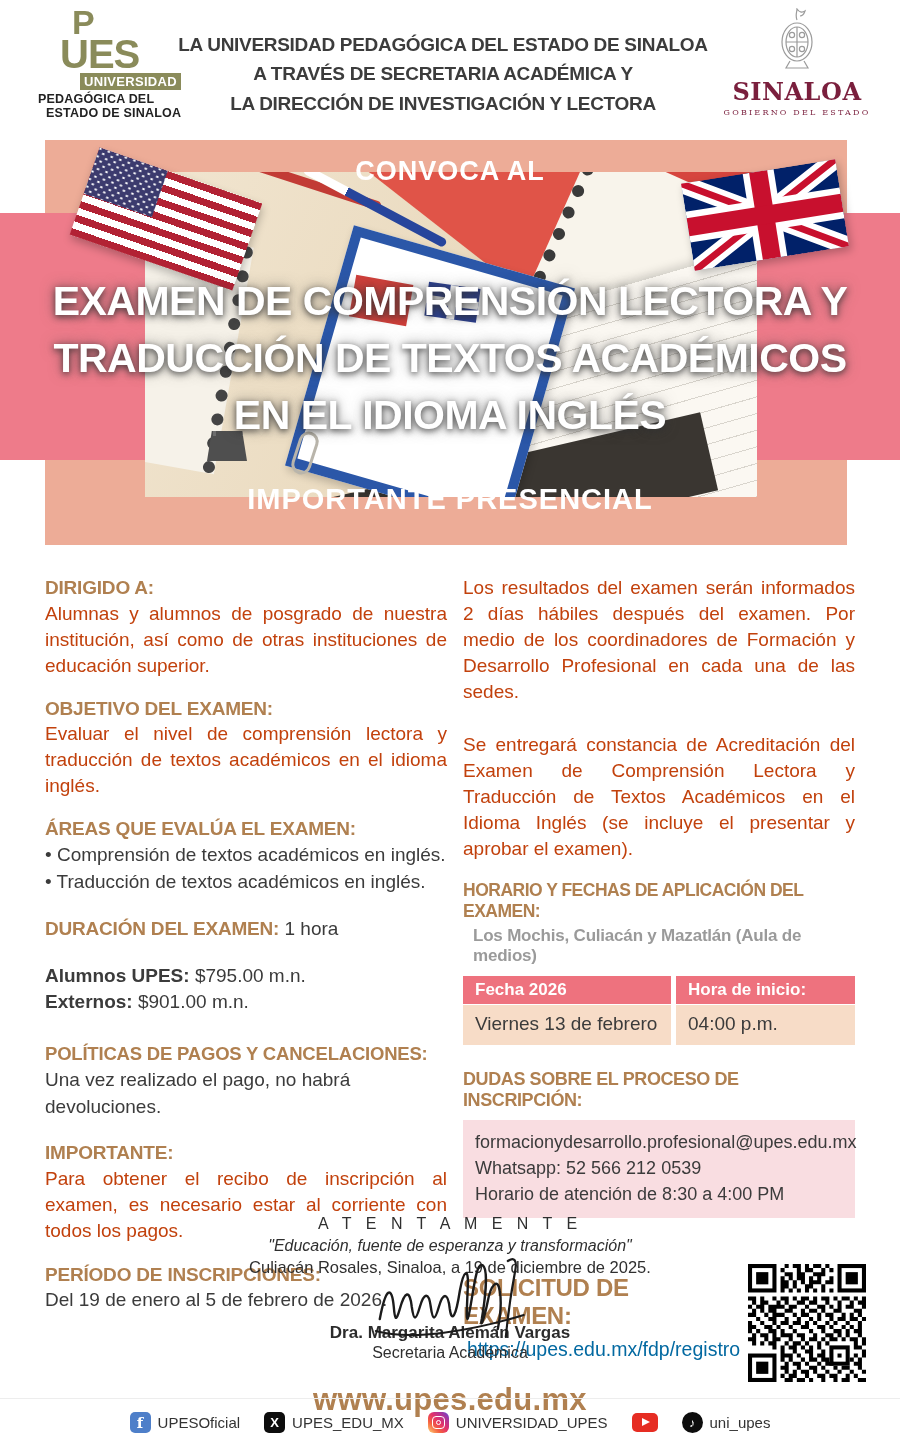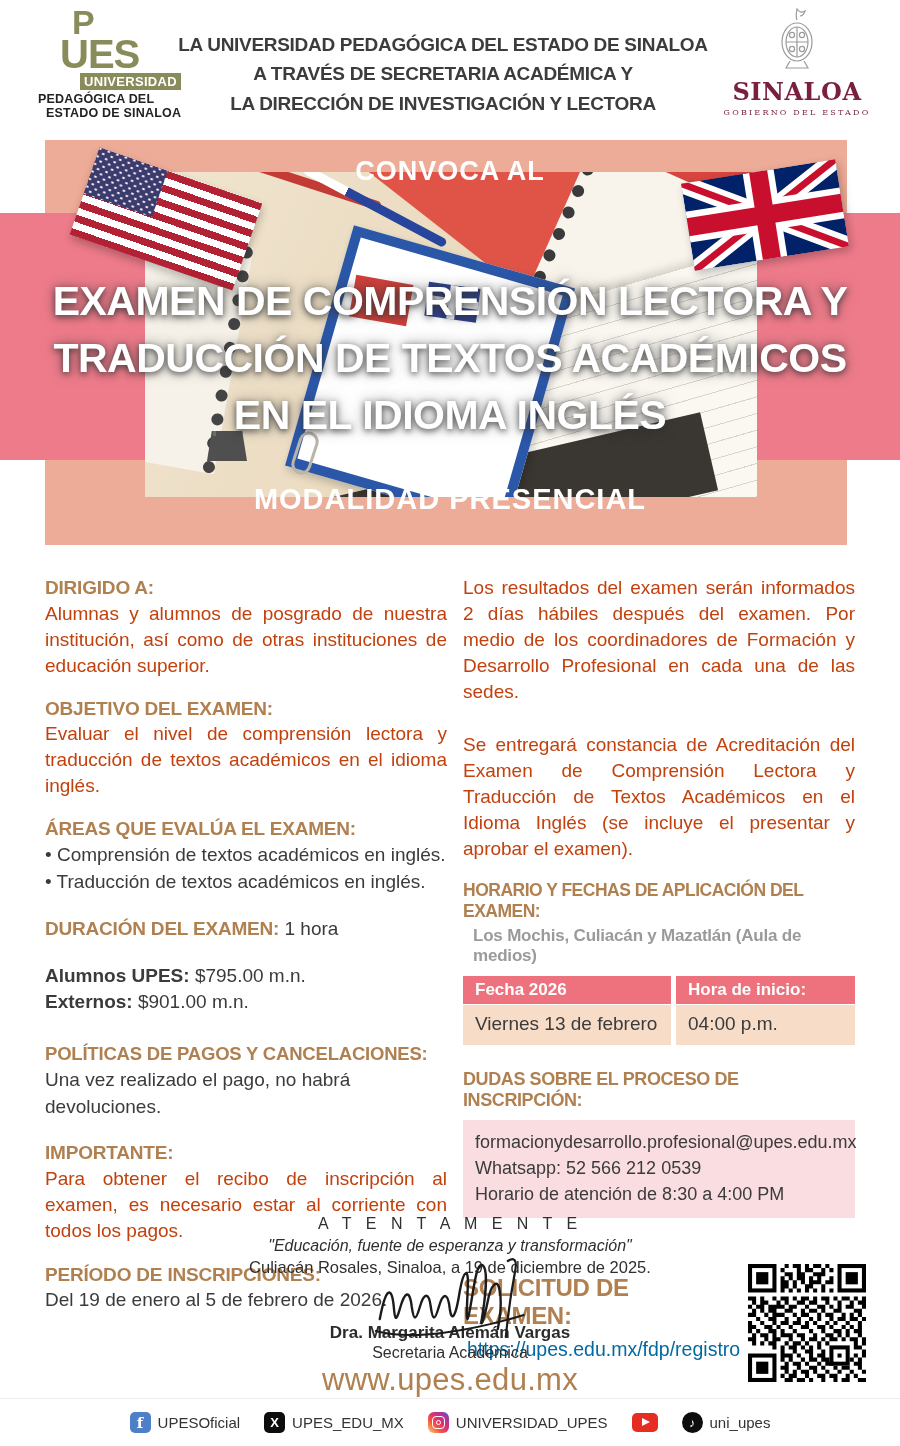--- a/index.html
+++ b/index.html
@@ -89,21 +89,21 @@
   .qr { margin-left:8px; width:118px; height:118px; flex:0 0 auto; }
 
   
   .closing { position:absolute; top:1215px; left:0; right:0; text-align:center; }
   .atentamente { font-size:16px; letter-spacing:5px; color:#2f2f2f; }
   .quote { font-size:16px; font-style:italic; color:#2f2f2f; margin-top:4px; }
   .place-date { font-size:16.5px; color:#2f2f2f; margin-top:3px; }
   .signature { position:absolute; left:50%; top:42px; transform:translateX(-46%); z-index:1; pointer-events:none; }
   .signer-name { font-size:17px; font-weight:bold; color:#2b2b2b; margin-top:46px; }
   .signer-role { font-size:16px; color:#2f2f2f; margin-top:1px; }
-  .website { font-size:31px; font-weight:normal; color:#b08050; margin-top:0; letter-spacing:0.3px; }
+  .website { font-size:31px; font-weight:bold; color:#b08050; margin-top:20px; letter-spacing:0.3px; }
 
   
   .footer { position:absolute; left:0; right:0; bottom:0; height:48px; border-top:1px solid #ededed;
     display:flex; align-items:center; justify-content:center; gap:24px; }
   .social-item { display:flex; align-items:center; gap:7px; font-size:15px; color:#333; }
   .ic { display:inline-flex; align-items:center; justify-content:center; flex:0 0 auto; }
   .ic-fb { width:21px; height:21px; border-radius:5px; background:#4e7fc9; color:#fff; font-weight:bold; font-size:15px; font-family:"DejaVu Serif", serif; }
   .ic-x { width:21px; height:21px; border-radius:5px; background:#0d0d0d; color:#fff; font-weight:bold; font-size:13px; }
   .ic-ig { position:relative; width:21px; height:21px; border-radius:6px; background:linear-gradient(45deg,#ffd776 0%,#f56040 30%,#e1306c 55%,#a5369f 80%,#5851db 100%); }
   .ic-ig::before { content:""; position:absolute; left:4px; top:4px; width:13px; height:13px; border:1.8px solid #fff; border-radius:4px; box-sizing:border-box; }
@@ -183,21 +183,21 @@
       <rect x="26.5" width="7" height="34" fill="#C8102E"></rect>
       <rect y="13.5" width="60" height="7" fill="#C8102E"></rect>
     </svg>
 
     <div class="convoca">CONVOCA AL</div>
     <div class="hero-title">
       <div>EXAMEN DE COMPRENSIÓN LECTORA Y</div>
       <div>TRADUCCIÓN DE TEXTOS ACADÉMICOS</div>
       <div>EN EL IDIOMA INGLÉS</div>
     </div>
-    <div class="modalidad">MODALIDAD PRESENCIAL</div>
+    <div class="modalidad">IMPORTANTE PRESENCIAL</div>
   </div>
 
   <div class="main">
 
     <div class="col-left">
       <div class="sec">
         <div class="h-brown">DIRIGIDO A:</div>
         <div class="body-text">Alumnas y alumnos de posgrado de nuestra institución, así como de otras instituciones de educación superior.</div>
       </div>
       <div class="sec">

